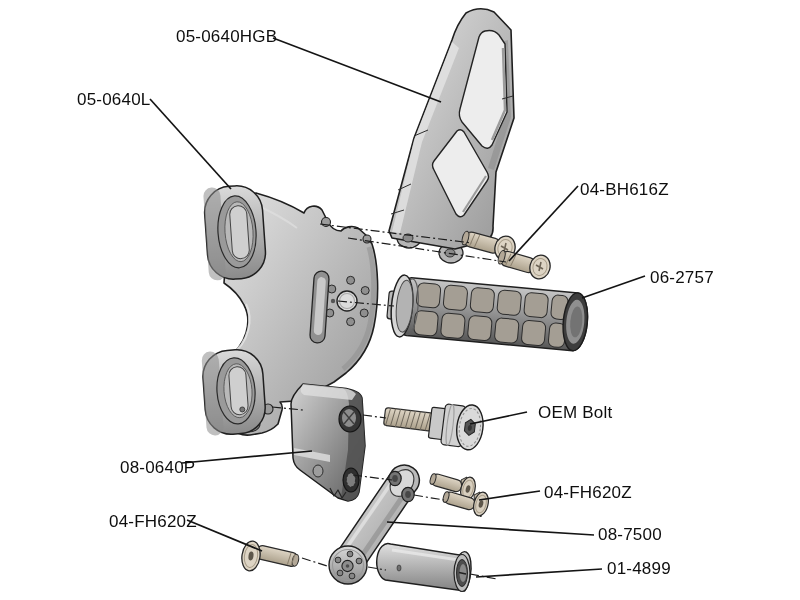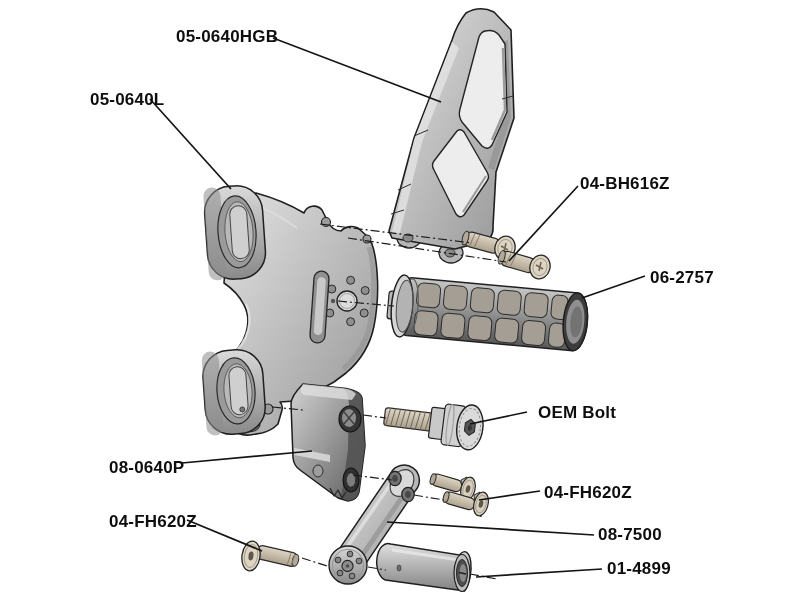--- a/index.html
+++ b/index.html
@@ -1,19 +1,19 @@
 <!DOCTYPE html>
 <html><head>
 <meta charset="utf-8">
 <style>
   html,body{margin:0;padding:0;background:#fff;}
   .stage{position:relative;width:800px;height:600px;background:#ffffff;overflow:hidden;
          font-family:"Liberation Sans",sans-serif;}
   .stage svg{position:absolute;left:0;top:0;}
-  .lbl{position:absolute;font-weight:bold;font-size:17px;line-height:1.0;color:#0e0e0e;
+  .lbl{position:absolute;font-weight:normal;font-size:17px;line-height:1.0;color:#0e0e0e;
        letter-spacing:.2px;white-space:nowrap;}
 </style>
 </head>
 <body>
 
 <div class="stage">
 
 <svg width="800" height="600" viewBox="0 0 800 600">
   <defs>
     <linearGradient id="gMetalA" x1="0" y1="0" x2="1" y2="1">
@@ -257,22 +257,22 @@
     <path d="M 527,412 L 470,424"></path>
     <path d="M 182,463 L 312,451"></path>
     <path d="M 187,520 L 262,551"></path>
     <path d="M 540,491 L 479,500"></path>
     <path d="M 594,535 L 387,522"></path>
     <path d="M 602,569 L 476,577"></path>
   </g>
 </svg>
 
   <div class="lbl" style="left:176px;top:28px">05-0640HGB</div>
-  <div class="lbl" style="left:90px;top:91px">05-0640L</div>
-  <div class="lbl" style="left:580px;top:175px">04-BH616Z</div>
+  <div class="lbl" style="left:77px;top:91px">05-0640L</div>
+  <div class="lbl" style="left:580px;top:181px">04-BH616Z</div>
   <div class="lbl" style="left:650px;top:269px">06-2757</div>
   <div class="lbl" style="left:538px;top:404px">OEM Bolt</div>
-  <div class="lbl" style="left:109px;top:459px">08-0640P</div>
+  <div class="lbl" style="left:120px;top:459px">08-0640P</div>
   <div class="lbl" style="left:109px;top:513px">04-FH620Z</div>
   <div class="lbl" style="left:544px;top:484px">04-FH620Z</div>
   <div class="lbl" style="left:598px;top:526px">08-7500</div>
   <div class="lbl" style="left:607px;top:560px">01-4899</div>
 </div>
 
 </body></html>

